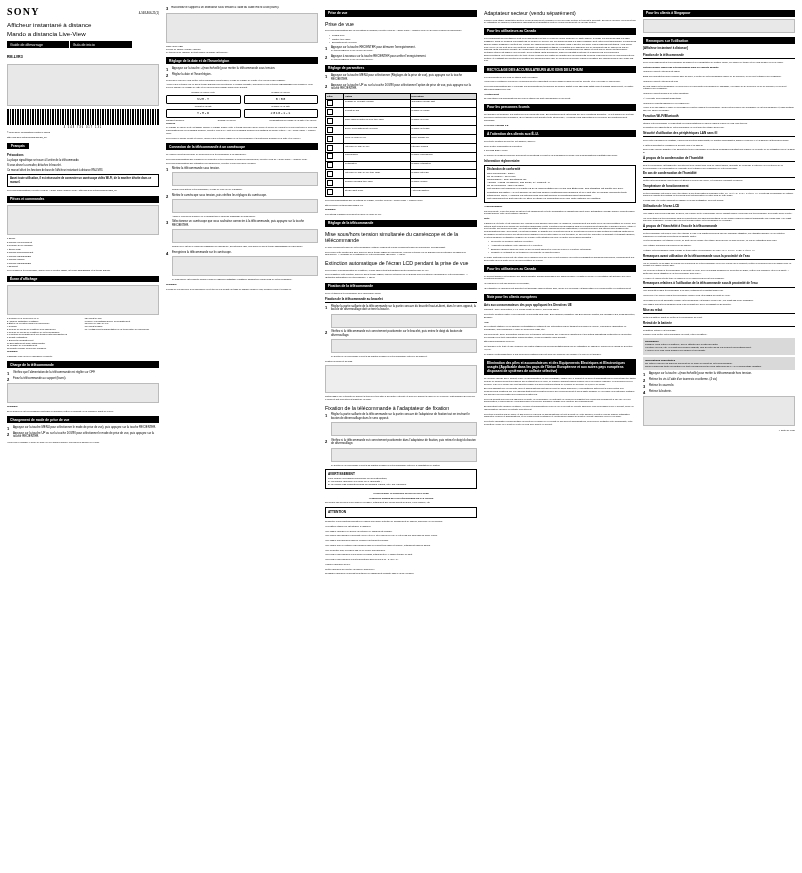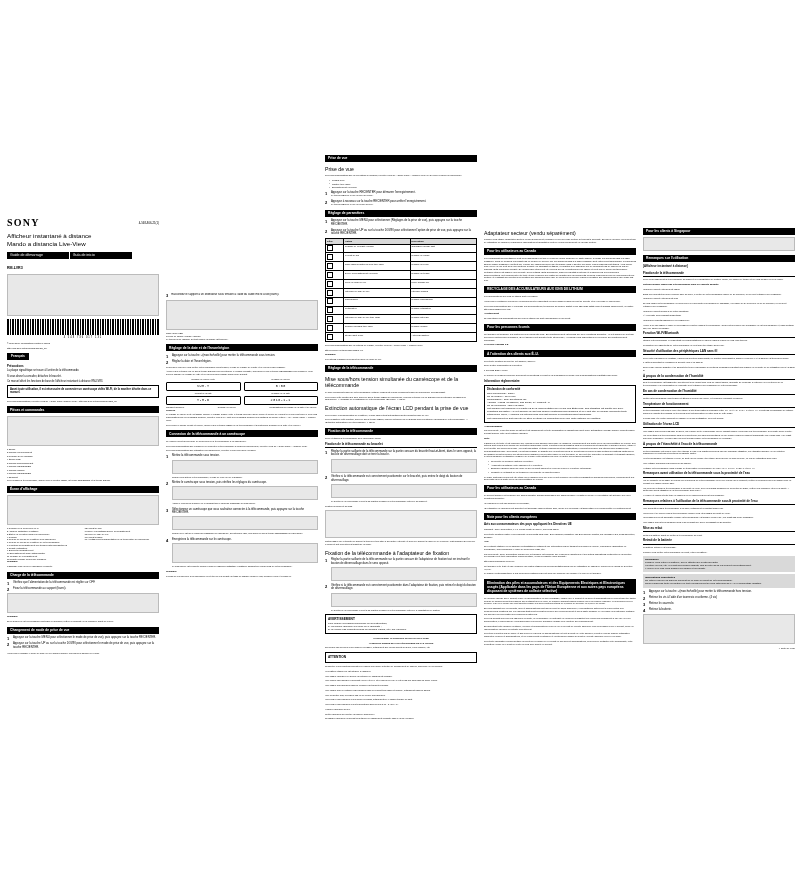--- a/index.html
+++ b/index.html
@@ -13,21 +13,20 @@
   .page{
     position:relative;
     width:802px;height:873px;
     box-sizing:border-box;
     padding:6px 7px 6px 7px;
   }
   .cols{
     display:flex;
     gap:7px;
     height:861px;
-    align-items:center;
   }
   .col{
     width:188px;
     font-size:2.55px;
     line-height:1.25;
     overflow:hidden;
   }
   .col.c1{width:188px;}
   .col.c2{width:188px;}
   .col.c3{width:188px;}

